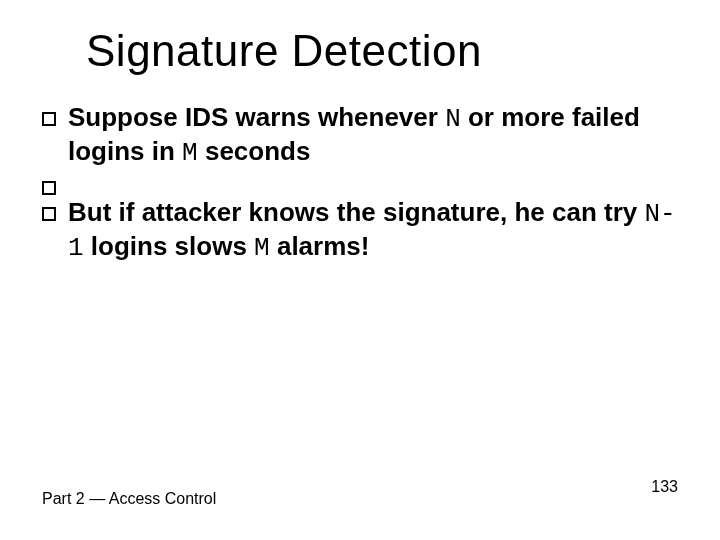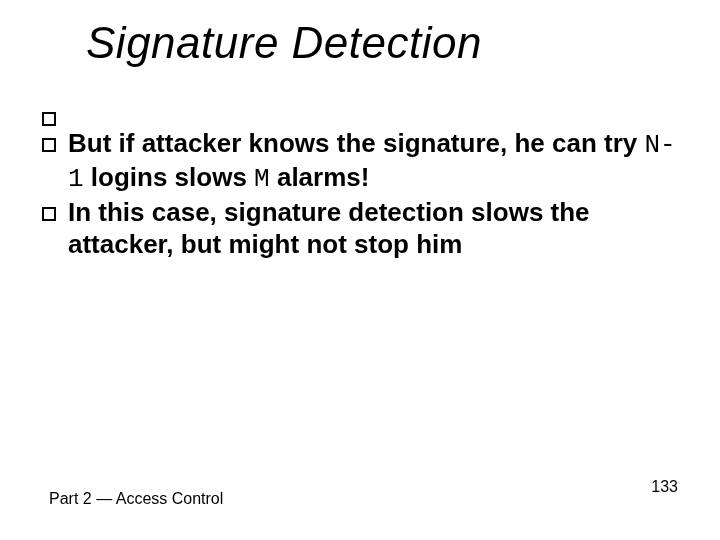--- a/index.html
+++ b/index.html
@@ -13,28 +13,27 @@
     overflow: hidden;
   }
   .slide {
     position: relative;
     width: 720px;
     height: 540px;
     box-sizing: border-box;
   }
   .title {
     position: absolute;
-    top: 18px;
+    top: 26px;
     left: 0;
     width: 568px;
     text-align: center;
     font-size: 44px;
     font-weight: normal;
     letter-spacing: 0.5px;
-    font-style: italic;
   }
   .body {
     position: absolute;
     top: 102px;
     left: 42px;
     width: 636px;
   }
   .item {
     display: flex;
     align-items: flex-start;
@@ -59,59 +58,58 @@
     font-family: "Courier New", Courier, monospace;
     font-weight: normal;
   }
   .footer-left {
     position: absolute;
     left: 42px;
     bottom: 32px;
     font-family: Arial, Helvetica, sans-serif;
     font-size: 16px;
     font-weight: normal;
-    margin-left: 7px;
   }
   .footer-right {
     position: absolute;
     right: 42px;
     bottom: 44px;
     font-family: Arial, Helvetica, sans-serif;
     font-size: 16px;
     font-weight: normal;
   }
 </style>
 </head>
 <body>
 
 <div class="slide">
 
   <div class="title">Signature Detection</div>
 
   <div class="body">
 
+    <div class="item">
+      <div class="marker"></div>
+      <div class="text">
+        <span>Suppose IDS warns whenever </span><span class="tt">N</span><span> or more failed logins in </span><span class="tt">M</span><span> seconds</span>
+      </div>
+    </div>
 
 
     <div class="item">
       <div class="marker"></div>
     </div>
 
     <div class="item">
       <div class="marker"></div>
       <div class="text">
         <span>But if attacker knows the signature, he can try </span><span class="tt">N-1</span><span> logins slows </span><span class="tt">M</span><span> alarms!</span>
       </div>
     </div>
 
-    <div class="item">
-      <div class="marker"></div>
-      <div class="text">
-        <span>In this case, signature detection slows the attacker, but might not stop him</span>
-      </div>
-    </div>
 
   </div>
 
   <div class="footer-left">
     <span>Part 2 </span><span>—</span><span> Access Control</span>
   </div>
   <div class="footer-right">133</div>
 
 </div>
 

